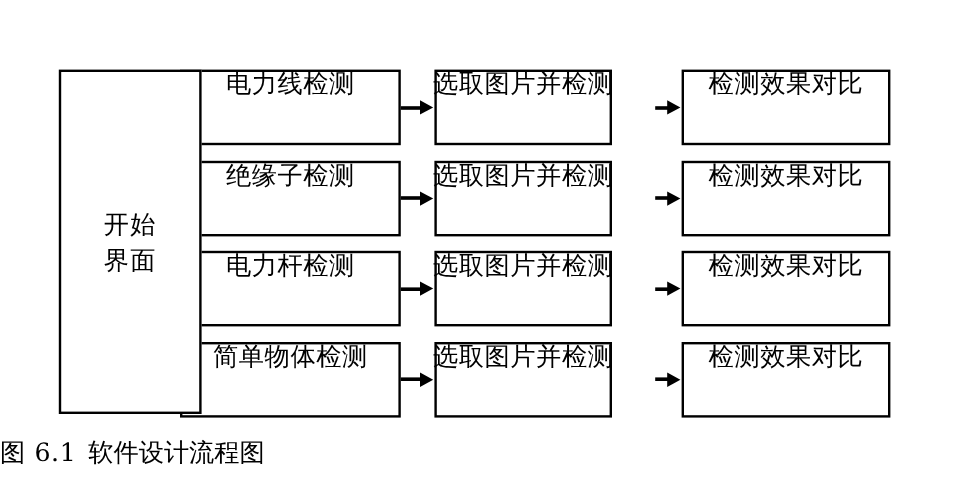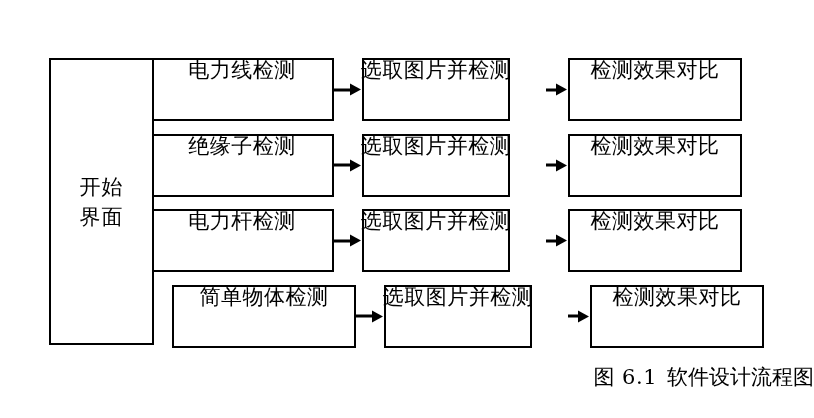--- a/index.html
+++ b/index.html
@@ -29,21 +29,21 @@
     top: 58px;
     width: 700px;
     height: 289px;
   }
 
   
   .start-box {
     position: absolute;
     left: 0px;
     top: 0px;
-    width: 105px;
+    width: 119px;
     height: 287px;
     border: 2.5px solid #000000;
     box-sizing: border-box;
     background: #ffffff;
     display: flex;
     flex-direction: column;
     align-items: center;
     justify-content: center;
     z-index: 3;
   }
@@ -57,21 +57,21 @@
   
   .row {
     position: absolute;
     left: 101px;
     height: 63px;
     width: 599px;
   }
   .row-1 { top: 0px; }
   .row-2 { top: 75.5px; }
   .row-3 { top: 151px; }
-  .row-4 { top: 226.5px; margin-left: 22px; }
+  .row-4 { top: 226.5px; }
 
   .node {
     position: absolute;
     top: 0px;
     height: 63px;
     border: 2.5px solid #000000;
     box-sizing: border-box;
     background: #ffffff;
     display: flex;
     justify-content: center;
@@ -117,21 +117,21 @@
   .arrow-2 { left: 396px; width: 22px; }
   .arrow-2 .shaft { width: 12px; }
   .arrow-2 .head  { left: 10px; }
 
   
   #caption {
     position: absolute;
     left: 0px;
     top: 362px;
     width: 814px;
-    text-align: right;
+    text-align: left;
     font-family: "DejaVu Serif", "Liberation Serif", serif;
     font-size: 21px;
     line-height: 30px;
     color: #000000;
     white-space: nowrap;
   }
   #caption .cap-num { letter-spacing: 0.5px; }
   #caption .cap-gap { display: inline-block; width: 10px; }
 </style>
 </head>

